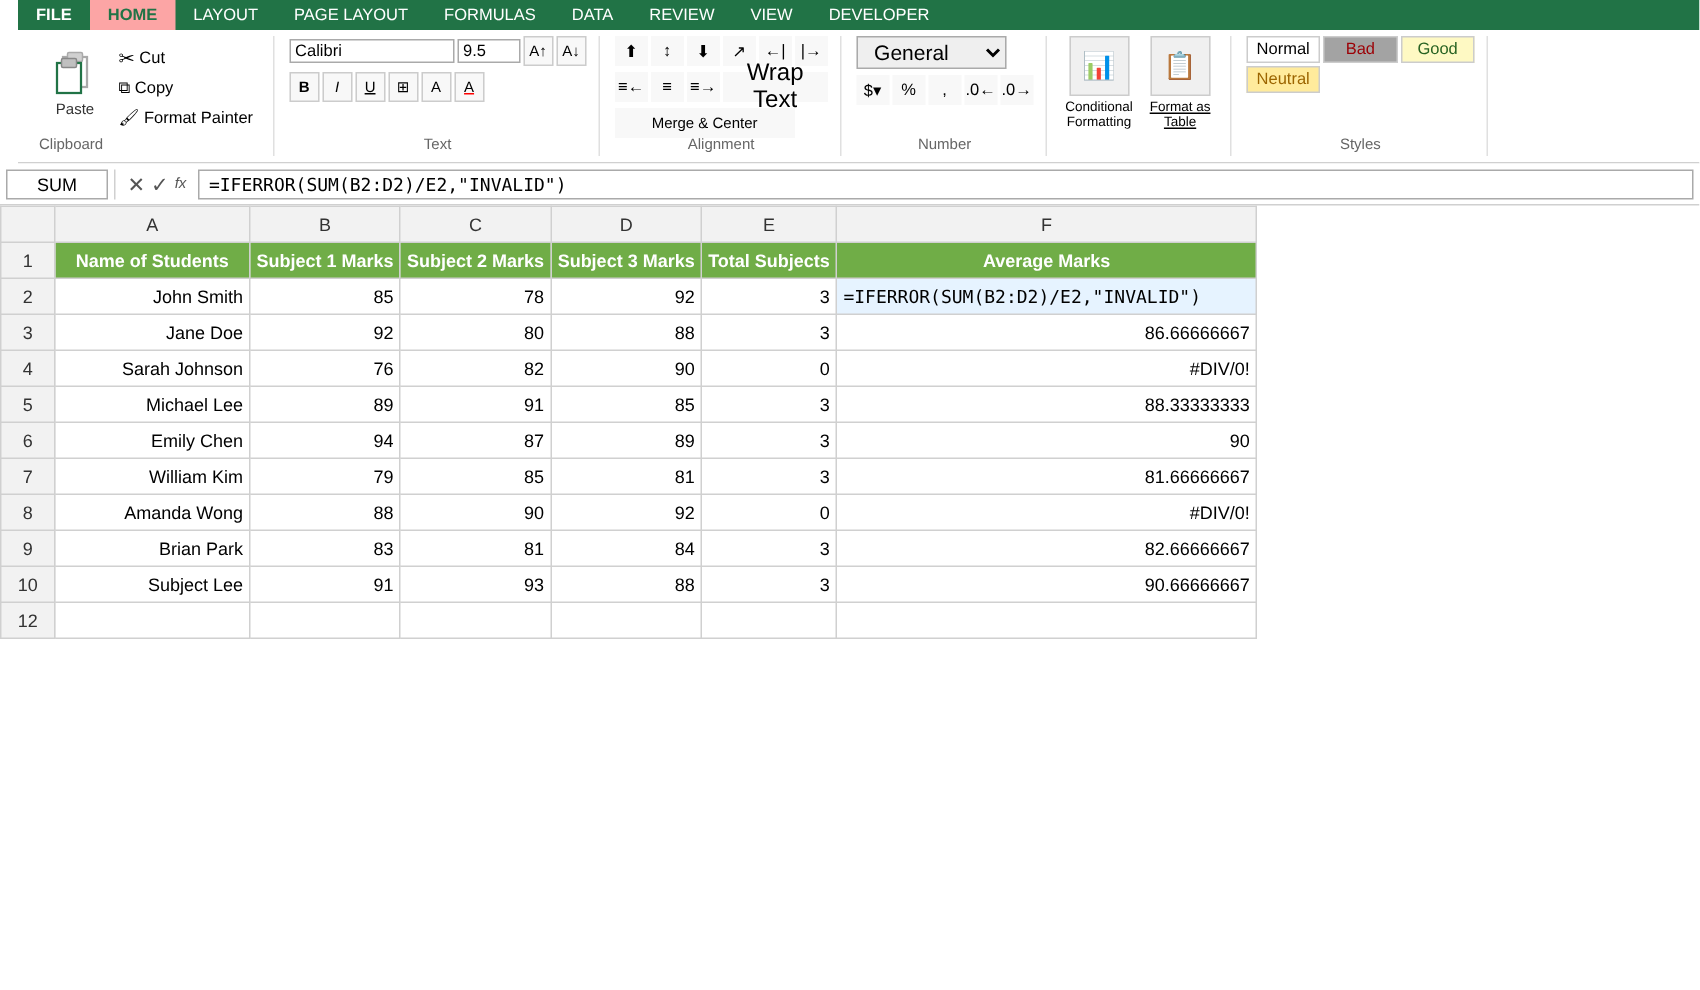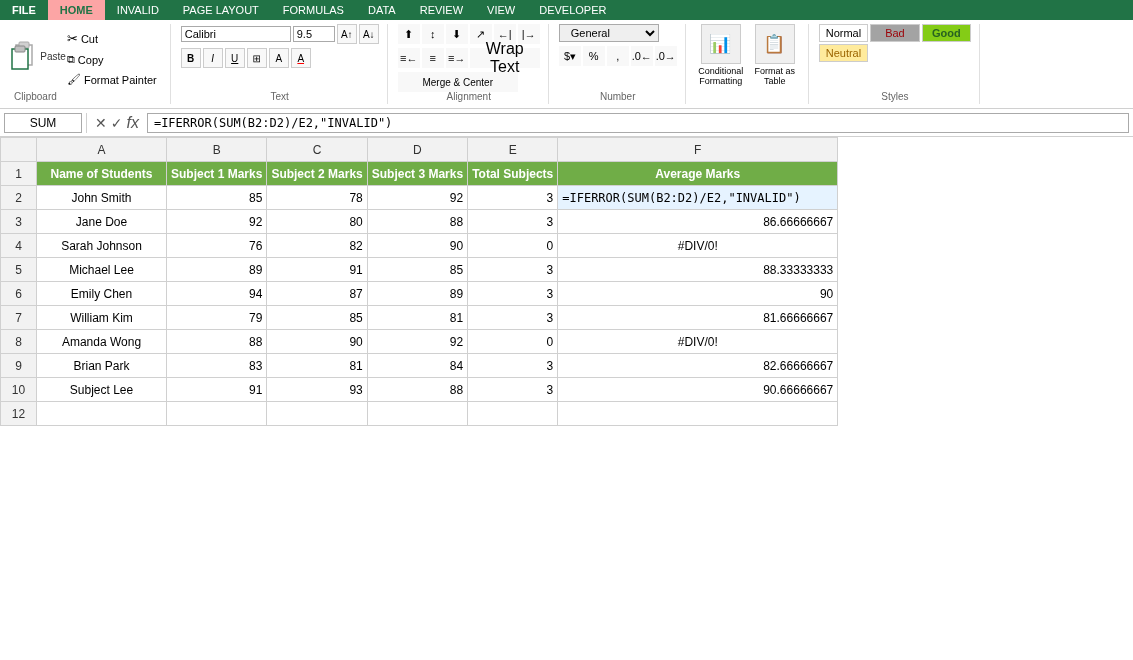--- a/index.html
+++ b/index.html
@@ -1,49 +1,49 @@
 <!DOCTYPE html>
 <html><head>
   <meta charset="utf-8">
   <style>
     * { margin: 0; padding: 0; box-sizing: border-box; }
     body { font-family: 'Segoe UI', Tahoma, Geneva, Verdana, sans-serif; font-size: 12px; background: #fff; overflow: hidden; }
 
     
-    .ribbon { background: #fff; border-bottom: 1px solid #d0d0d0; }
+    .ribbon { background: #fff; border-bottom: 1px solid #d0d0d0; margin-left: 12px; }
     .ribbon-tabs { display: flex; background: #217346; }
     .ribbon-tab { padding: 4px 12px; color: #fff; font-size: 11px; cursor: pointer; }
     .ribbon-tab.active { background: #fca5a5; color: #217346; font-weight: bold; }
     .ribbon-content { display: flex; align-items: stretch; padding: 4px 6px; gap: 2px; height: 88px; }
     .ribbon-group { display: flex; flex-direction: column; align-items: center; border-right: 1px solid #e0e0e0; padding: 0 8px; position: relative; }
     .ribbon-group-label { font-size: 10px; color: #666; position: absolute; bottom: 2px; }
-    .ribbon-btn-large { display: flex; flex-direction: row; align-items: center; justify-content: center; width: 48px; height: 58px; cursor: pointer; border: 1px solid transparent; border-radius: 2px; font-size: 10px; gap: 2px; }
+    .ribbon-btn-large { display: flex; flex-direction: column; align-items: center; justify-content: center; width: 48px; height: 58px; cursor: pointer; border: 1px solid transparent; border-radius: 2px; font-size: 10px; gap: 2px; }
     .ribbon-btn-small { display: flex; align-items: center; gap: 3px; padding: 2px 4px; cursor: pointer; font-size: 11px; border: 1px solid transparent; border-radius: 2px; min-width: 80px; }
 
     
     .formula-bar { display: flex; align-items: center; border-bottom: 1px solid #d0d0d0; height: 28px; padding: 0 4px; gap: 4px; background: #fff; }
-    .cell-ref { width: 78px; border: 1px solid #aaa; padding: 2px 4px; font-size: 12px; text-align: center; }
+    .cell-ref { width: 68px; border: 1px solid #aaa; padding: 2px 4px; font-size: 12px; text-align: center; }
     .formula-divider { width: 1px; height: 20px; background: #d0d0d0; }
     .formula-icons { display: flex; gap: 4px; align-items: center; padding: 0 4px; }
     .formula-icon { cursor: pointer; font-size: 14px; color: #555; }
     .formula-input { flex: 1; border: 1px solid #aaa; padding: 2px 6px; font-size: 12px; font-family: 'Consolas', monospace; }
 
     
     .spreadsheet-container { overflow: auto; height: calc(100vh - 152px); }
     table { border-collapse: collapse; table-layout: fixed; }
     th, td { border: 1px solid #d0d0d0; font-size: 12px; white-space: nowrap; }
 
     
     .col-header { background: #f2f2f2; text-align: center; height: 24px; font-weight: normal; color: #333; }
     .row-header { background: #f2f2f2; text-align: center; width: 36px; height: 24px; font-weight: normal; color: #333; }
     .corner-header { background: #f2f2f2; width: 36px; height: 24px; }
 
     
     .data-cell { height: 24px; padding: 0 4px; vertical-align: middle; }
-    .text-cell { text-align: center; }
+    .text-cell { text-align: right; }
     .num-cell { text-align: right; }
     .formula-cell { text-align: left; font-family: 'Consolas', monospace; }
 
     
     .header-cell { background: #70ad47; color: #fff; font-weight: bold; text-align: center; padding: 2px 4px; margin-left: 24px; }
     .active-formula { background: #e6f3ff; }
 
     
     .font-group { display: flex; flex-direction: column; gap: 2px; padding-bottom: 14px; }
     .font-row { display: flex; align-items: center; gap: 2px; }
@@ -52,38 +52,38 @@
     .font-btn { width: 20px; height: 20px; border: 1px solid #ccc; background: #f8f8f8; cursor: pointer; font-size: 10px; display: flex; align-items: center; justify-content: center; }
     .bold-btn { font-weight: bold; }
     .italic-btn { font-style: italic; }
 
     
     .align-group { display: flex; flex-direction: column; gap: 2px; padding-bottom: 14px; }
     .align-row { display: flex; gap: 2px; }
     .align-btn { width: 22px; height: 20px; border: 1px solid transparent; cursor: pointer; display: flex; align-items: center; justify-content: center; background: #f8f8f8; font-size: 11px; }
 
     
-    .number-box { border: 1px solid #aaa; width: 100px; padding: 1px 7px; font-size: 11px; margin-bottom: 2px; }
+    .number-box { border: 1px solid #aaa; width: 100px; padding: 1px 7px; font-size: 14px; margin-bottom: 2px; }
 
     
     .styles-grid { display: grid; grid-template-columns: 1fr 1fr 1fr; gap: 2px; padding-bottom: 14px; }
     .style-btn { padding: 2px 6px; border: 1px solid #ccc; font-size: 11px; cursor: pointer; text-align: center; }
     .style-normal { background: #fff; }
     .style-bad { background: #a3a3a3; color: #9c0006; }
-    .style-good { background: #84cc16; color: #276221; font-weight: bold; }
+    .style-good { background: #fef9c3; color: #276221; }
     .style-neutral { background: #ffeb9c; color: #9c6500; }
   </style>
 </head>
 <body>
 
 <div class="ribbon">
   <div class="ribbon-tabs">
     <div class="ribbon-tab" style="background:#217346;color:#fff;font-weight:bold;">FILE</div>
     <div class="ribbon-tab active">HOME</div>
-    <div class="ribbon-tab">INVALID</div>
+    <div class="ribbon-tab">LAYOUT</div>
     <div class="ribbon-tab">PAGE LAYOUT</div>
     <div class="ribbon-tab">FORMULAS</div>
     <div class="ribbon-tab">DATA</div>
     <div class="ribbon-tab">REVIEW</div>
     <div class="ribbon-tab">VIEW</div>
     <div class="ribbon-tab">DEVELOPER</div>
   </div>
 
   <div class="ribbon-content">
 
@@ -181,21 +181,21 @@
     </div>
 
     <div class="ribbon-group">
       <div style="display:flex;flex-direction:row;gap:4px;padding-bottom:14px;align-items:flex-start;">
         <div style="display:flex;flex-direction:column;align-items:center;gap:2px;">
           <div style="width:40px;height:40px;background:#f0f0f0;border:1px solid #ccc;display:flex;align-items:center;justify-content:center;cursor:pointer;font-size:18px;">📊</div>
           <span style="font-size:9px;text-align:center;max-width:50px;">Conditional Formatting</span>
         </div>
         <div style="display:flex;flex-direction:column;align-items:center;gap:2px;">
           <div style="width:40px;height:40px;background:#f0f0f0;border:1px solid #ccc;display:flex;align-items:center;justify-content:center;cursor:pointer;font-size:18px;">📋</div>
-          <span style="font-size:9px;text-align:center;max-width:50px;">Format as Table</span>
+          <span style="font-size:9px;text-align:center;max-width:50px;text-decoration:underline;">Format as Table</span>
         </div>
       </div>
     </div>
 
     <div class="ribbon-group">
       <div class="styles-grid">
         <div class="style-btn style-normal">Normal</div>
         <div class="style-btn style-bad">Bad</div>
         <div class="style-btn style-good">Good</div>
         <div class="style-btn style-neutral">Neutral</div>
@@ -204,21 +204,21 @@
     </div>
   </div>
 </div>
 
 <div class="formula-bar">
   <input class="cell-ref" value="SUM" style="">
   <div class="formula-divider"></div>
   <div class="formula-icons">
     <span class="formula-icon">✕</span>
     <span class="formula-icon">✓</span>
-    <span class="formula-icon" style="font-size:16px;font-style:italic;">fx</span>
+    <span class="formula-icon" style="font-size:10px;font-style:italic;">fx</span>
   </div>
   <input class="formula-input" value="=IFERROR(SUM(B2:D2)/E2,&quot;INVALID&quot;)" style="">
 </div>
 
 <div class="spreadsheet-container">
   <table>
     <colgroup>
       <col class="corner-header" style="width:36px;">
       <col style="width:130px;">
       <col style="width:90px;">

